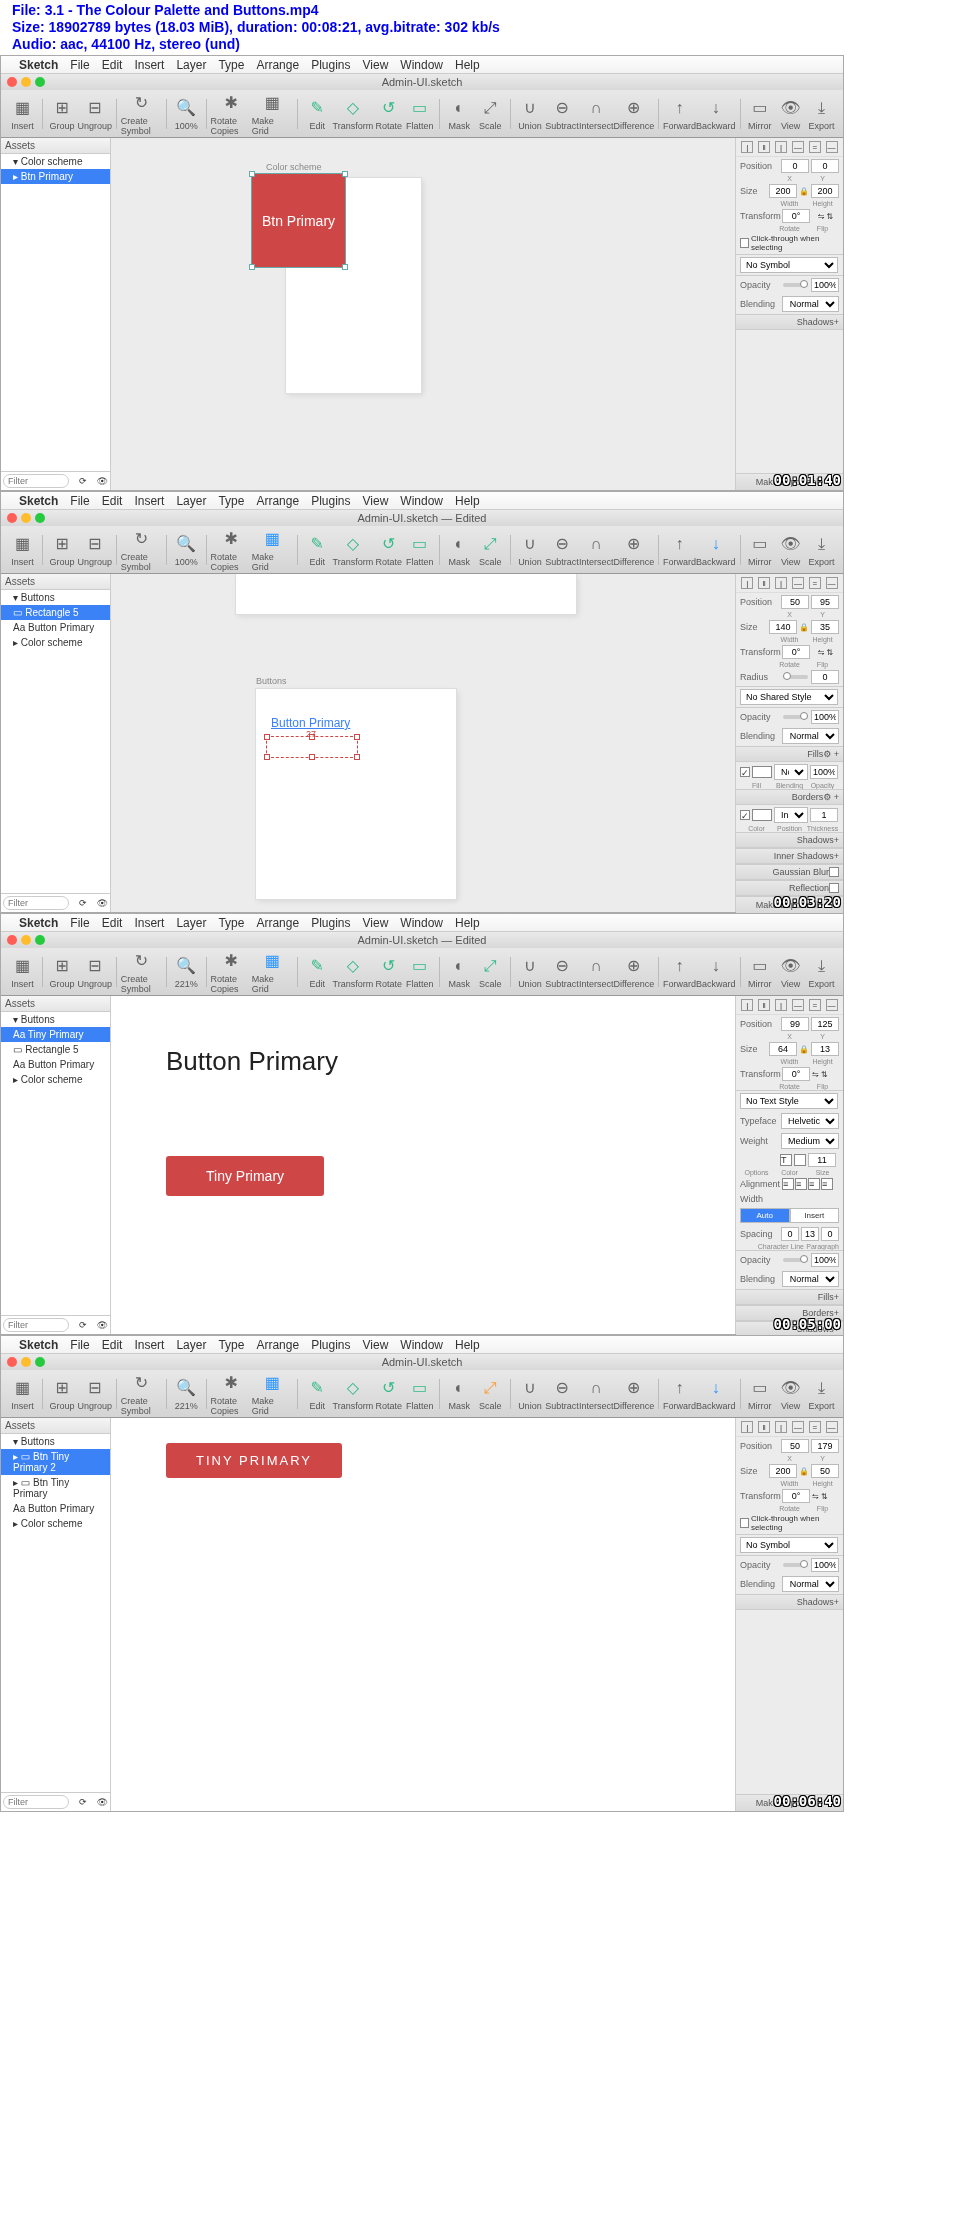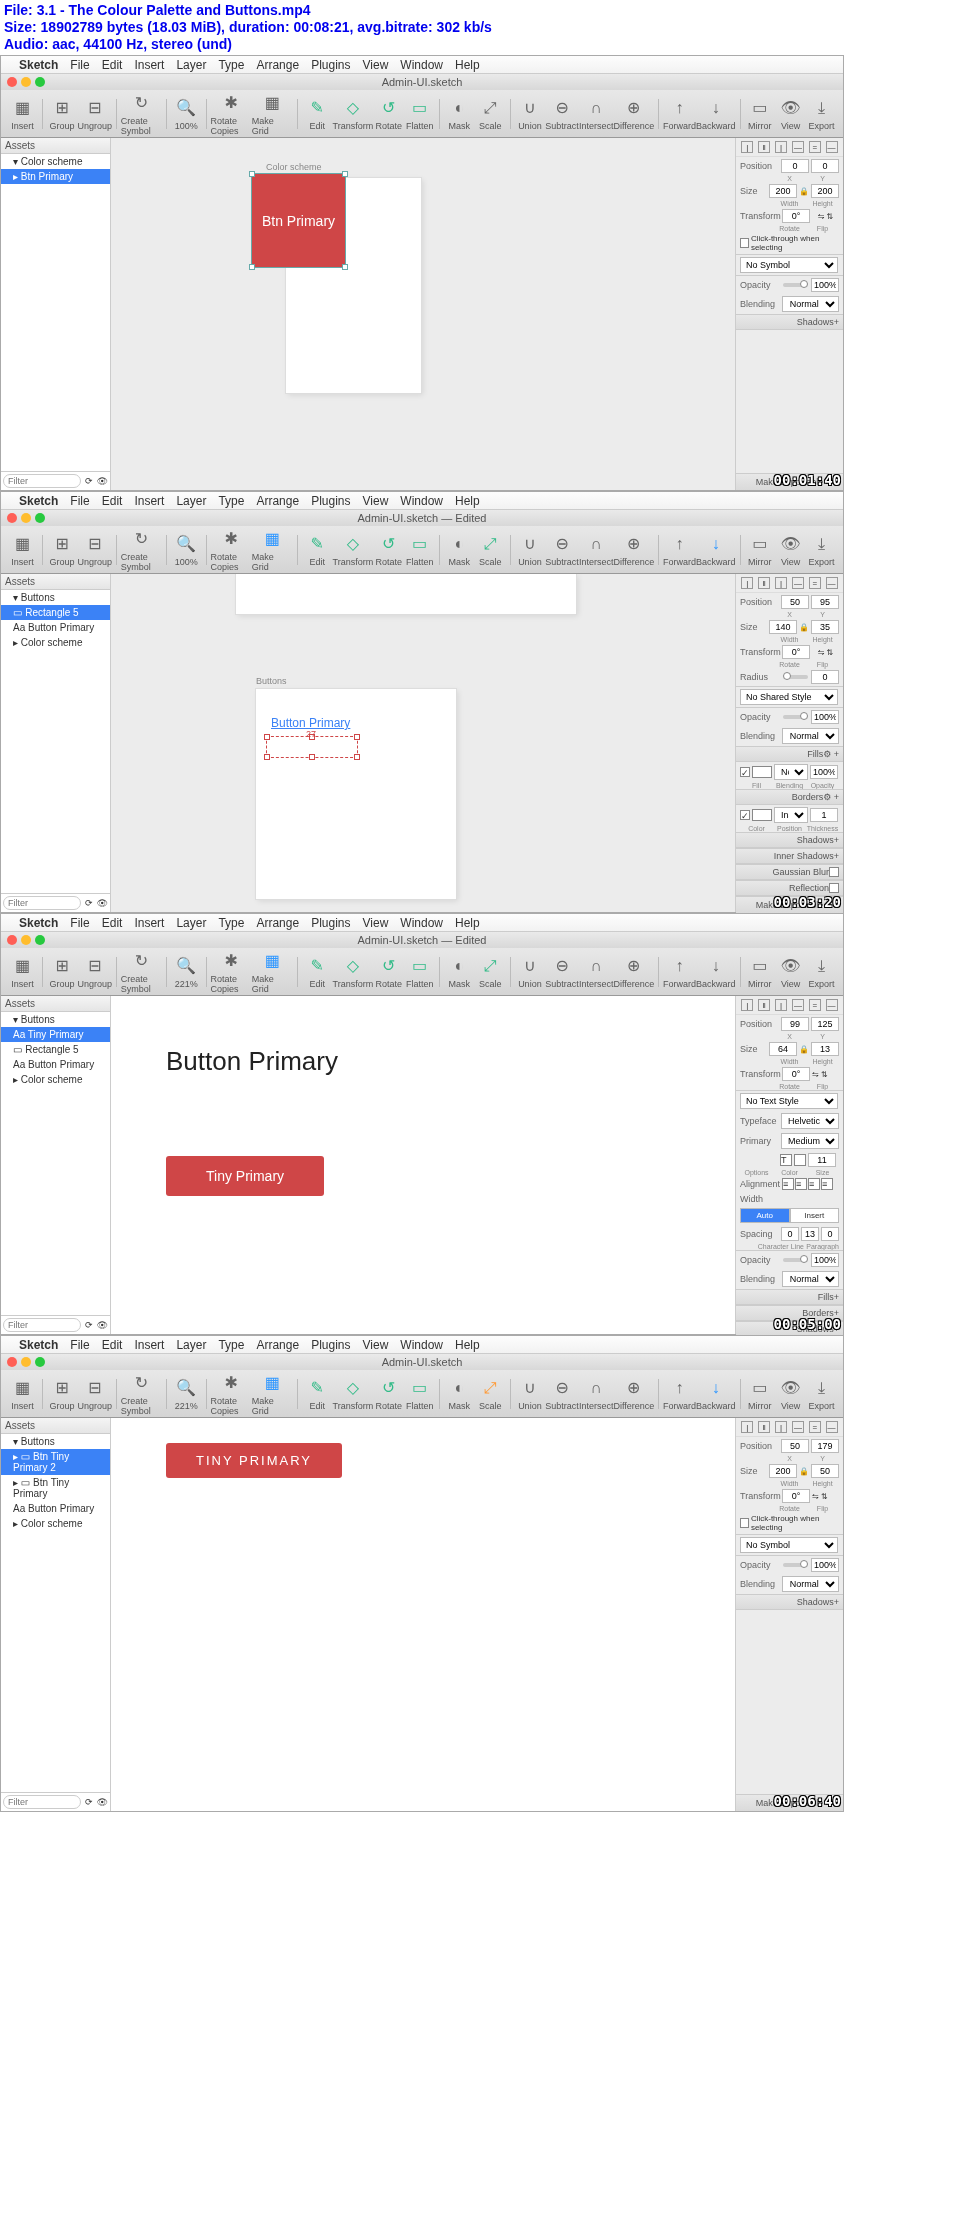--- a/index.html
+++ b/index.html
@@ -1,18 +1,18 @@
 <!DOCTYPE html>
 <html><head>
 <meta charset="utf-8">
 <style>
 * { margin: 0; padding: 0; box-sizing: border-box; font-family: -apple-system, "Helvetica Neue", Arial, sans-serif; }
 body { background: #fff; font-size: 11px; color: #333; }
 
-.meta-header { background: #fff; padding: 2px 4px; }
+.meta-header { background: #fff; padding: 2px 12px; }
 .meta-header div { color: #0000ee; font-weight: bold; font-size: 14px; line-height: 17px; }
 
 .sketch-window { border: 1px solid #aaa; position: relative; background: #ececec; width: 844px; }
 
 .menubar { background: linear-gradient(#fdfdfd,#f2f2f2); height: 18px; display: flex; align-items: center; padding: 0 6px; font-size: 12px; border-bottom: 1px solid #ccc; }
 .menubar span { margin-right: 12px; cursor: default; }
 .apple { font-size: 13px; margin-right: 10px; }
 
 .titlebar { background: linear-gradient(#eaeaea,#d8d8d8); height: 16px; display: flex; align-items: center; justify-content: center; position: relative; font-size: 11px; color: #555; }
 .traffic { position: absolute; left: 6px; top: 3px; display: flex; gap: 4px; }
@@ -27,21 +27,21 @@
 .tool-sep { width: 1px; height: 30px; background: #bbb; margin: 0 4px; }
 
 .main { display: flex; height: 352px; }
 .main.tall { height: 338px; }
 .sidebar-l { width: 110px; background: #fff; border-right: 1px solid #ccc; display: flex; flex-direction: column; }
 .assets-hdr { background: linear-gradient(#f5f5f5,#e5e5e5); padding: 2px 4px; font-size: 10px; color: #555; border-bottom: 1px solid #ccc; }
 .tree { flex: 1; font-size: 10px; overflow: hidden; }
 .tree-item { padding: 2px 4px 2px 12px; cursor: pointer; }
 .tree-item.sel { background: #3b82f6; color: #fff; }
 .tree-item.sub { padding-left: 12px; }
-.filter-bar { border-top: 1px solid #ccc; padding: 2px; display: flex; align-items: center; gap: 4px; font-size: 9px; }
+.filter-bar { border-top: 1px solid #ccc; padding: 2px; display: flex; align-items: center; gap: 10px; font-size: 9px; }
 .filter-bar input { flex: 1; border: 1px solid #ccc; border-radius: 8px; padding: 1px 4px; font-size: 9px; width: 50px; }
 
 .canvas { flex: 1; background: #ececec; position: relative; overflow: hidden; }
 .artboard { background: #fff; position: absolute; box-shadow: 0 0 0 1px #ddd, 2px 2px 6px rgba(0,0,0,.1); }
 .art-label { position: absolute; font-size: 9px; color: #888; }
 
 .redbox { background: #cf4647; position: absolute; color: #fff; display: flex; align-items: center; justify-content: center; font-size: 14px; }
 .sel-handles { position: absolute; border: 1px solid #6aa; }
 .sel-handles::before, .sel-handles::after { content:''; }
 .handle { position: absolute; width: 6px; height: 6px; background: #fff; border: 1px solid #6aa; }
@@ -748,21 +748,21 @@
           <span>Rotate</span>
           <span>Flip</span>
         </div>
       <div style="border-top:1px solid #ccc"></div>
       <select class="select-full"><option>No Text Style</option></select>
       <div class="insp-row">
           <span class="insp-label">Typeface</span>
           <select class="insp-input" style="width:58px"><option>Helvetica Neue</option></select>
         </div>
       <div class="insp-row">
-          <span class="insp-label">Primary</span>
+          <span class="insp-label">Weight</span>
           <select class="insp-input" style="width:58px"><option>Medium</option></select>
         </div>
       <div class="insp-row">
           <span style="width:38px"></span>
           <span class="swatch" style="width:12px;background:#fff">T</span>
           <span class="swatch" style="width:12px"></span>
           <input class="insp-input" value="11" style="">
         </div>
       <div class="sub-label">
           <span>Options</span>

